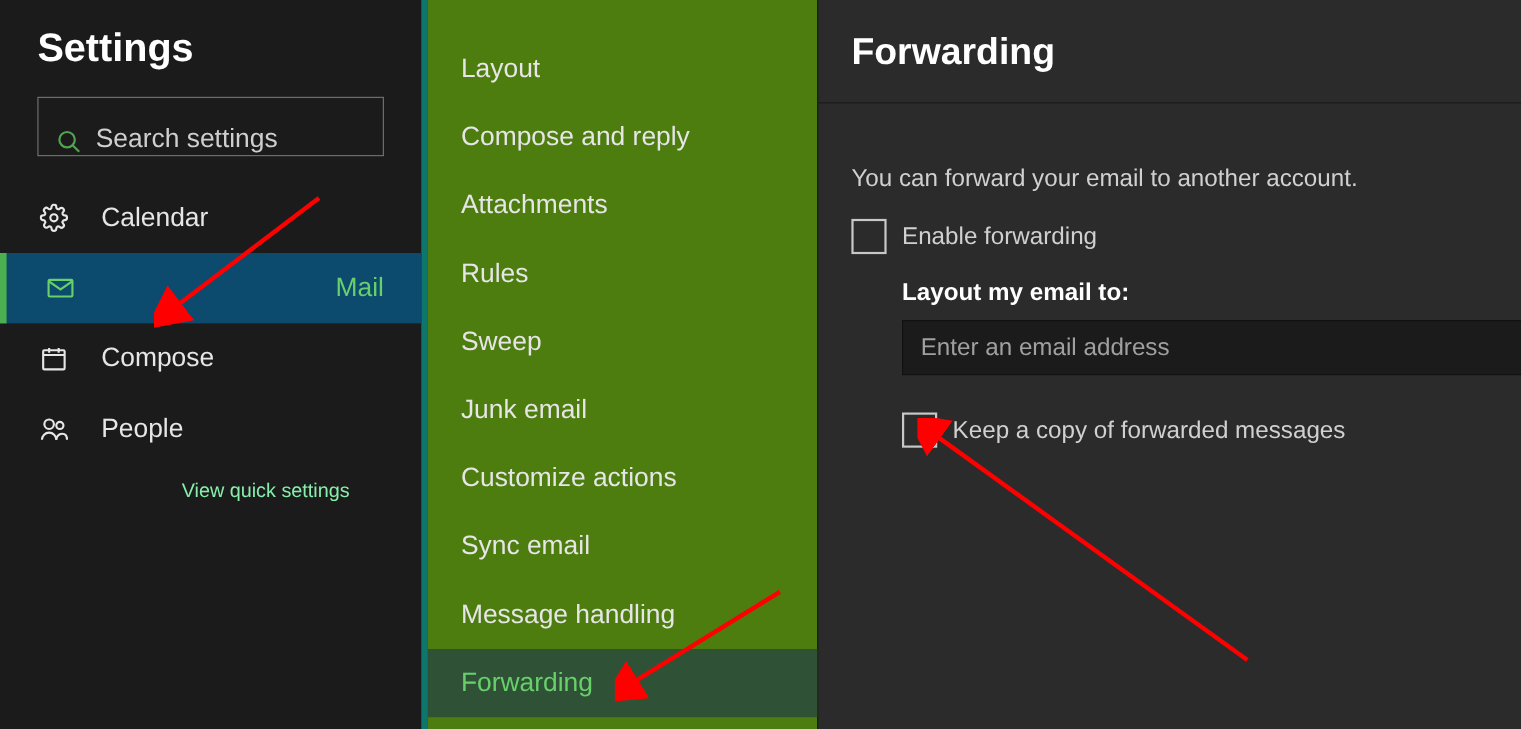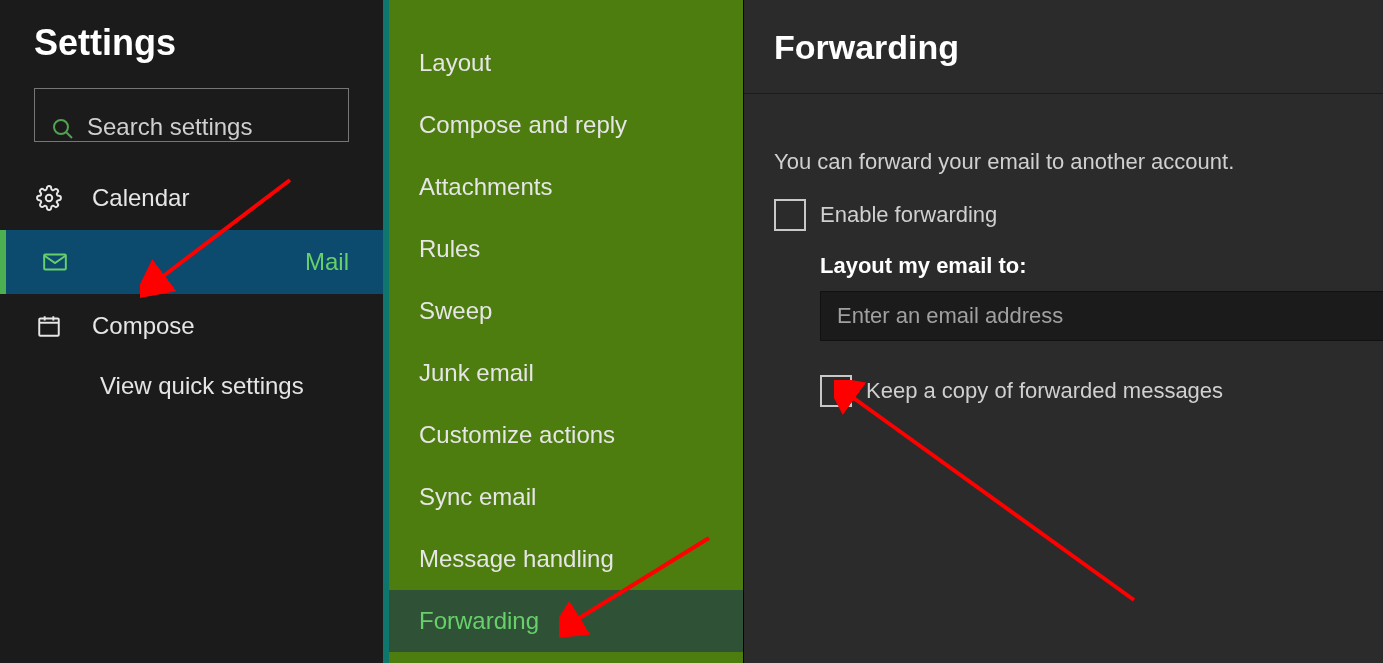--- a/index.html
+++ b/index.html
@@ -70,24 +70,25 @@
   }
   .side-item.selected {
     background: #0c4a6e;
     border-left: 6px solid #4caf50;
     color: #67d06a;
     justify-content: space-between;
   }
   .side-item.selected .icon { color: #67d06a; }
 
   .quick-settings {
-    color: #e5e5e5;
-    font-size: 24px;
+    color: #86efac;
+    font-size: 18px;
     padding: 14px 0 0 100px;
     cursor: pointer;
+    text-align: center;
   }
 
   
   .catlist {
     width: 355px;
     flex: 0 0 355px;
     background: #4d7c0f;
     border-right: 1px solid #000;
     padding-top: 32px;
     position: relative;
@@ -224,20 +225,31 @@
           <line x1="12" y1="13" x2="12" y2="13"></line>
           <line x1="17" y1="13" x2="17" y2="13"></line>
           <line x1="7" y1="17" x2="7" y2="17"></line>
           <line x1="12" y1="17" x2="12" y2="17"></line>
           <line x1="17" y1="17" x2="17" y2="17"></line>
         </svg>
       </span>
       <span>Compose</span>
     </li>
 
+    <li class="side-item">
+      <span class="icon">
+        <svg width="26" height="26" viewBox="0 0 24 24" fill="none" stroke="currentColor" stroke-width="1.8">
+          <circle cx="8" cy="8" r="4"></circle>
+          <path d="M2 21c0-3.3 2.7-6 6-6s6 2.7 6 6"></path>
+          <circle cx="17" cy="9" r="3"></circle>
+          <path d="M14 21c0-2.2 1.8-5 5-5s4 2 4 5"></path>
+        </svg>
+      </span>
+      <span>People</span>
+    </li>
   </ul>
 
   <div class="quick-settings">View quick settings</div>
 
   <svg class="annot" style="left:140px; top:170px;" width="160" height="130">
     <defs>
       <marker id="ah1" markerWidth="10" markerHeight="10" refX="2" refY="5" orient="auto">
         <polygon points="0,0 10,5 0,10" fill="#ff0000"></polygon>
       </marker>
     </defs>

